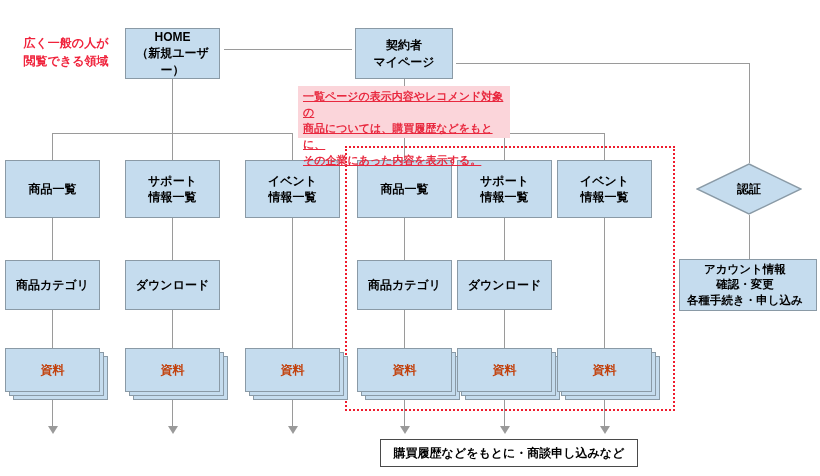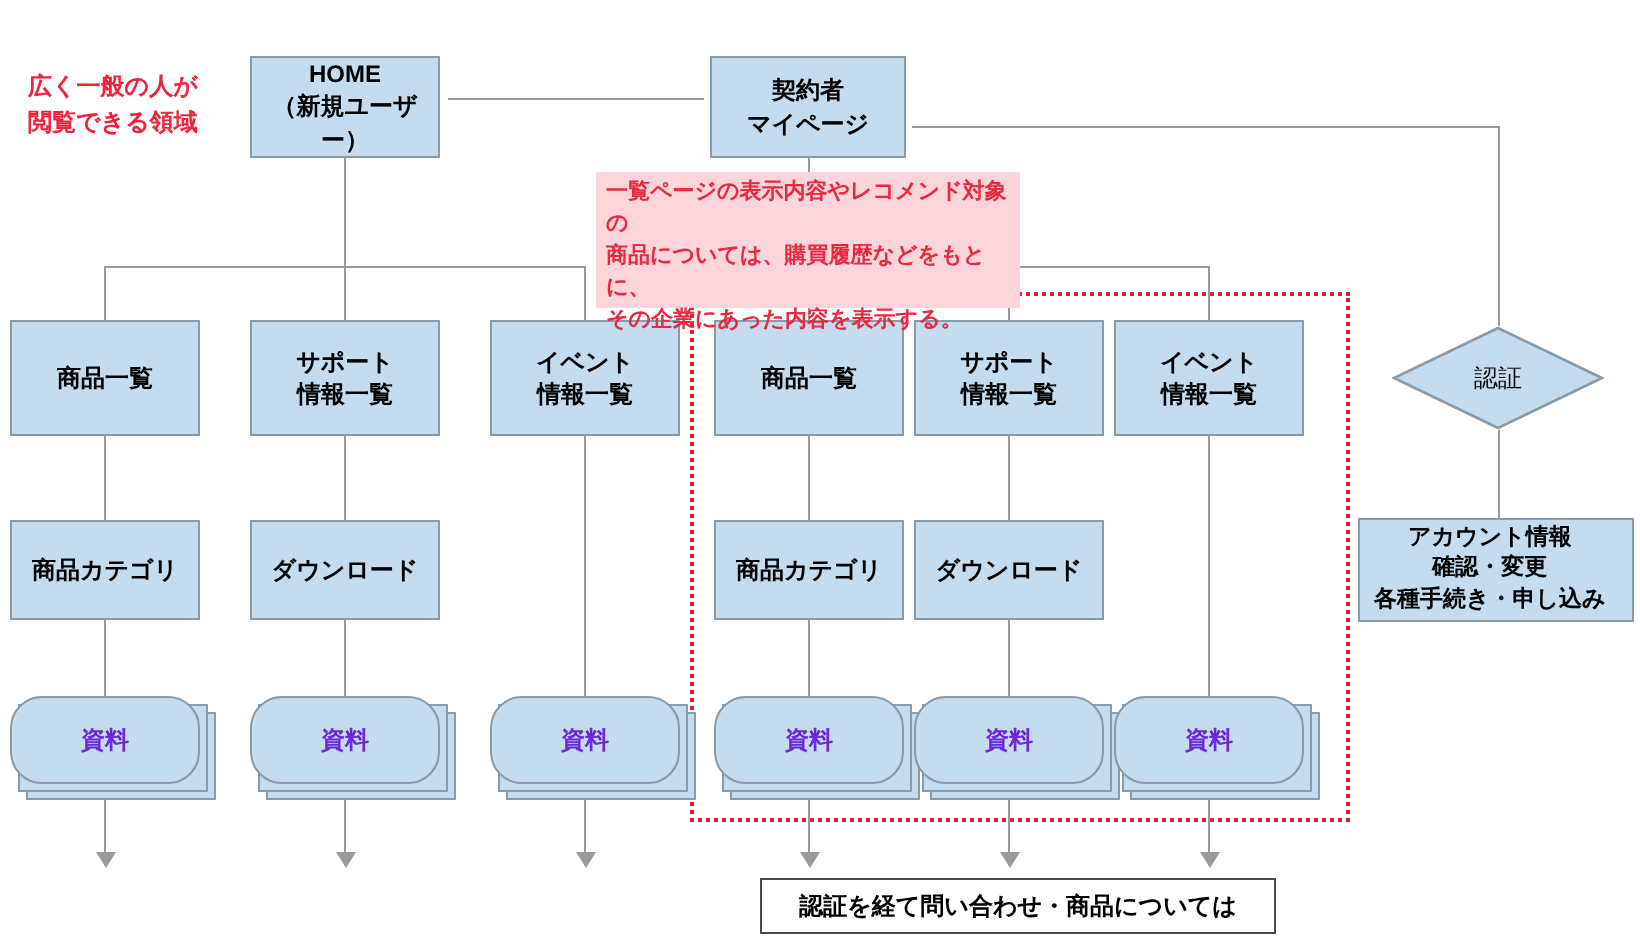--- a/index.html
+++ b/index.html
@@ -57,42 +57,41 @@
   }
   .stack .sheet.s3 { left: 8px; top: 8px; }
   .stack .sheet.s2 { left: 4px; top: 4px; }
   .stack .sheet.s1 {
     left: 0; top: 0;
     display: flex;
     align-items: center;
     justify-content: center;
     font-size: 12px;
     font-weight: bold;
-    color: #6d28d9;
-    border-radius: 16px;
+    color: #c2410c;
   }
   
   .diamond {
     position: absolute;
     z-index: 5;
   }
   .diamond .dshape {
     position: absolute;
     left: 0; top: 0;
     width: 100%; height: 100%;
   }
   .diamond .dlabel {
     position: absolute;
     left: 0; top: 0;
     width: 100%; height: 100%;
     display: flex;
     align-items: center;
     justify-content: center;
     font-size: 12px;
-    font-weight: normal;
+    font-weight: bold;
     color: #000;
   }
   
   .ln {
     position: absolute;
     background: #9a9a9a;
     z-index: 1;
   }
   .lnv { width: 1px; }
   .lnh { height: 1px; }
@@ -107,21 +106,21 @@
   
   .note-red {
     position: absolute;
     color: #f0233c;
     font-size: 12px;
     font-weight: bold;
     line-height: 1.5;
     white-space: pre-line;
     z-index: 6;
   }
-  .note-red.center { text-align: left; }
+  .note-red.center { text-align: center; }
   .note-pink {
     position: absolute;
     background: #fbd5da;
     color: #e8293f;
     font-size: 11px;
     font-weight: bold;
     line-height: 1.45;
     white-space: pre-line;
     padding: 3px 5px 3px 5px;
     box-sizing: border-box;
@@ -249,23 +248,23 @@
     <div class="sheet s2" style="width:95px; height:44px;"></div>
     <div class="sheet s1" style="width:95px; height:44px;">資料</div>
   </div>
   <div class="stack" style="left:557px; top:348px; width:103px; height:52px;">
     <div class="sheet s3" style="width:95px; height:44px;"></div>
     <div class="sheet s2" style="width:95px; height:44px;"></div>
     <div class="sheet s1" style="width:95px; height:44px;">資料</div>
   </div>
 
 
-  <div class="node plain" style="left:380px; top:439px; width:258px; height:28px; font-size:12px;">認証を経て問い合わせ・商品については</div>
+  <div class="node plain" style="left:380px; top:439px; width:258px; height:28px; font-size:12px;">購買履歴などをもとに・商談申し込みなど</div>
 
   <div class="note-red center" style="left:14px; top:34px; width:104px;">広く一般の人が
 閲覧できる領域</div>
 
 
-  <div class="note-pink" style="left:298px; top:86px; width:212px; height:68px;">一覧ページの表示内容やレコメンド対象の
+  <div class="note-pink" style="left:298px; top:86px; width:212px; height:52px;text-decoration:underline;">一覧ページの表示内容やレコメンド対象の
 商品については、購買履歴などをもとに、
 その企業にあった内容を表示する。</div>
 
 </div>
 
 </body></html>

